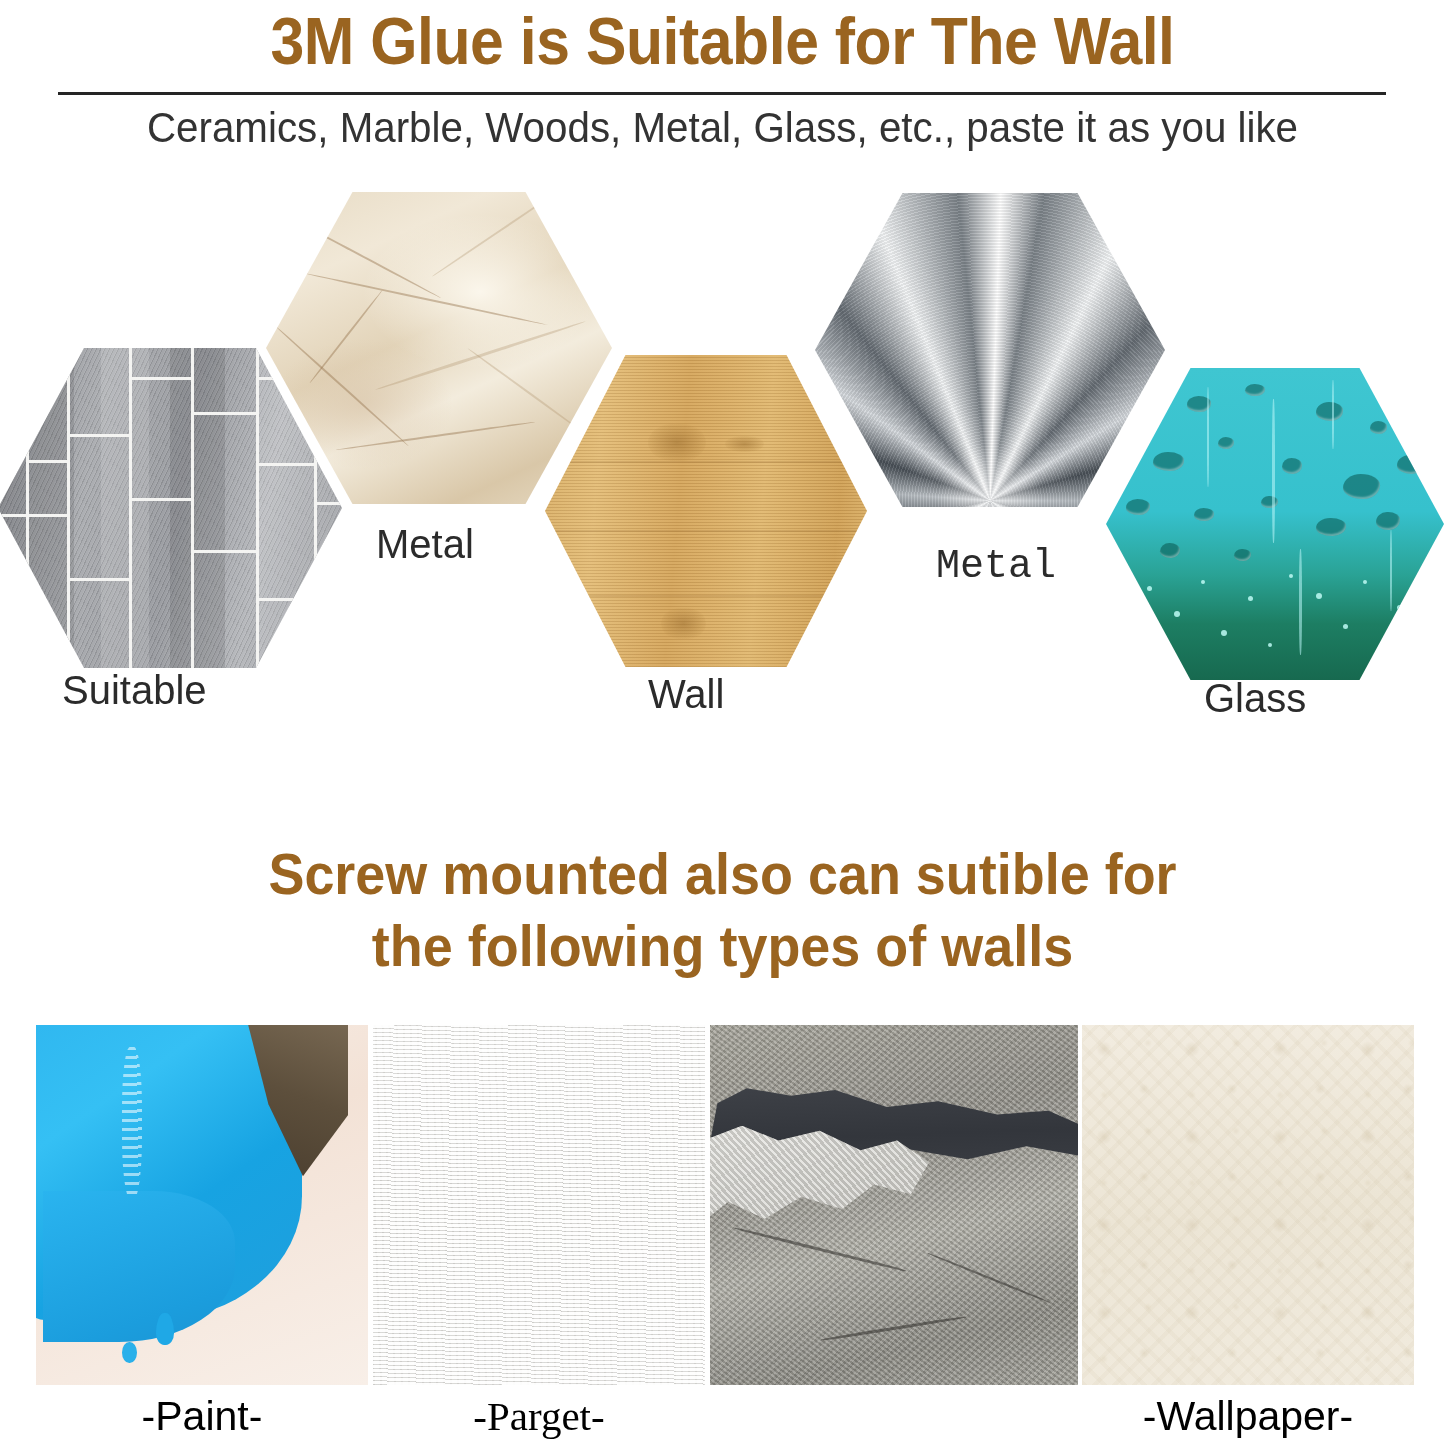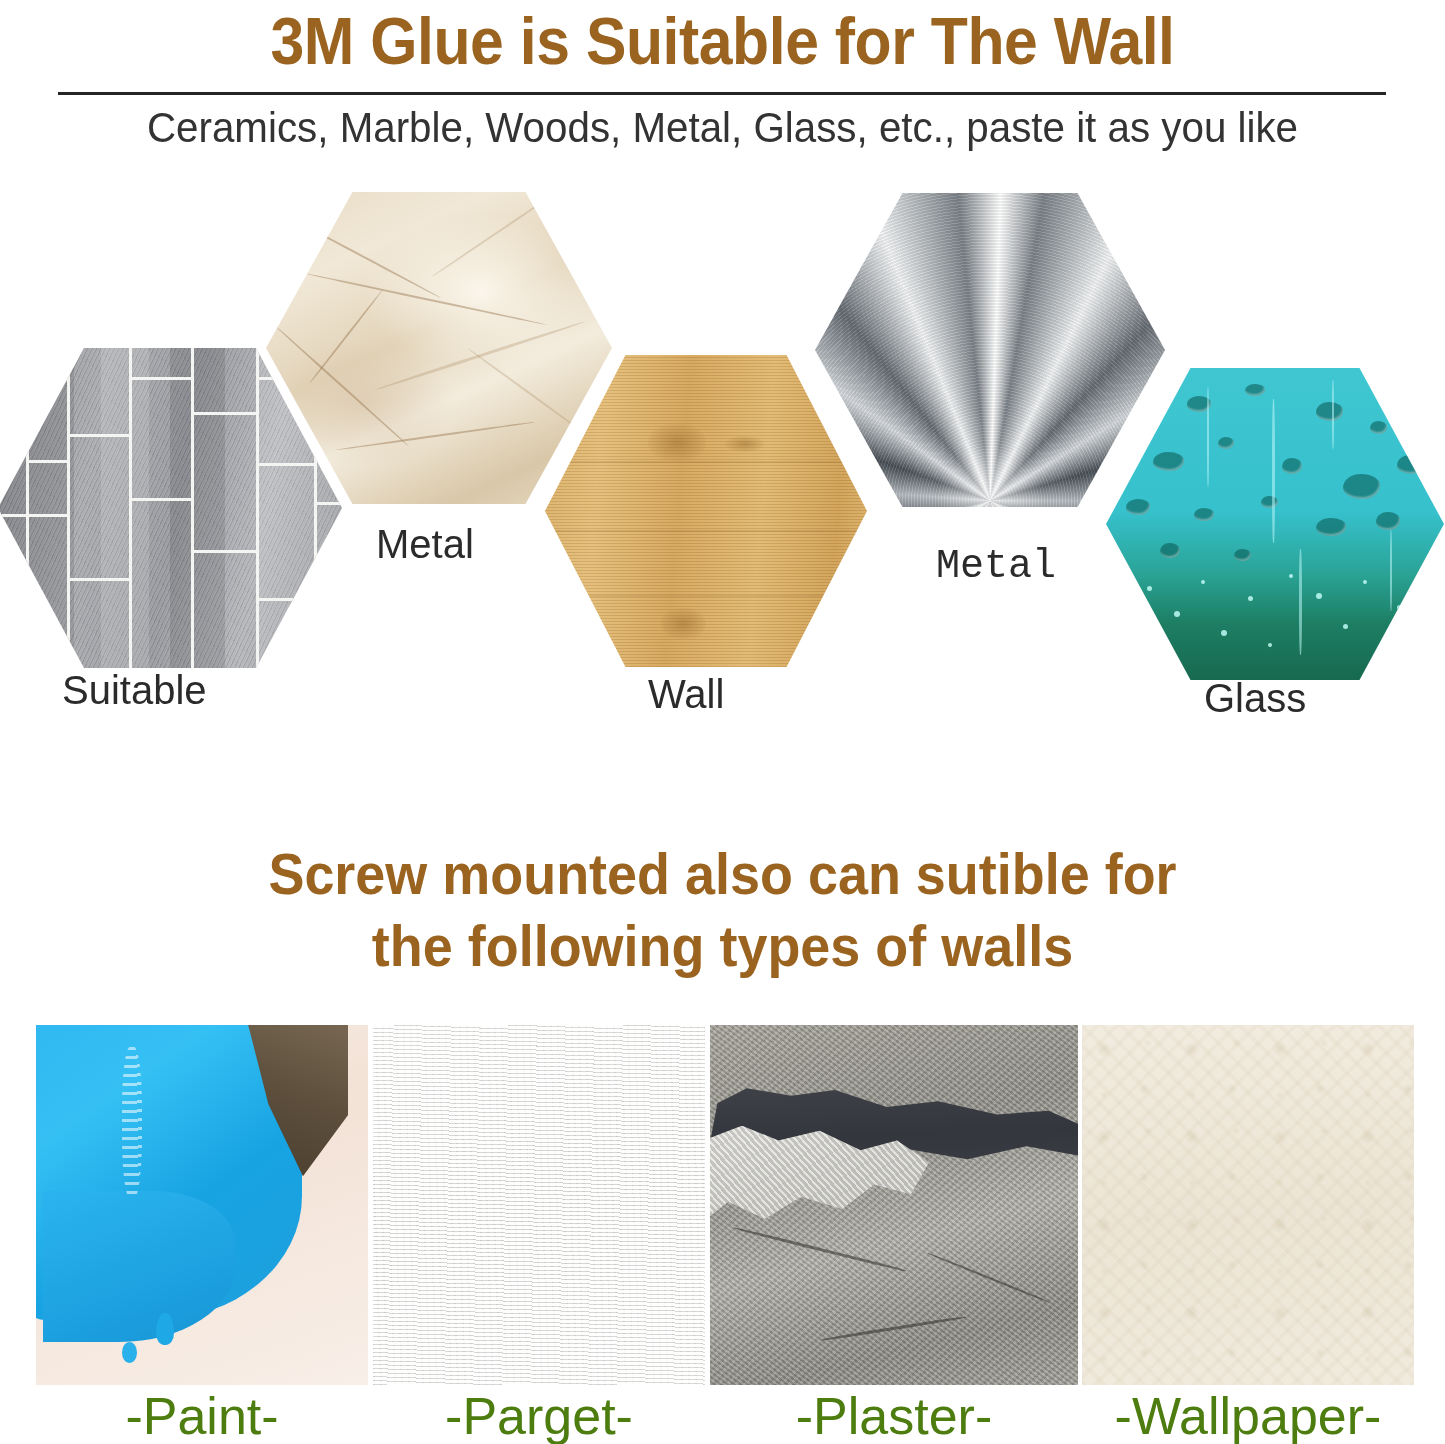--- a/index.html
+++ b/index.html
@@ -280,23 +280,23 @@
   .wall-overlay {
     position: absolute; inset: 0;
     background:
       repeating-linear-gradient(45deg, rgba(200,185,152,0.10) 0 4px, rgba(255,255,255,0) 4px 14px),
       repeating-linear-gradient(-45deg, rgba(200,185,152,0.10) 0 4px, rgba(255,255,255,0) 4px 14px);
   }
 
   .caption {
     position: absolute;
     top: 1393px;
-    font-size: 52px;
+    font-size: 41px;
     line-height: 46px;
-    color: #4d7c0f;
+    color: #000000;
     text-align: center;
     white-space: nowrap;
   }
 </style>
 </head>
 <body>
 
 <div id="page">
 
   <div class="title">3M Glue is Suitable for The Wall</div>
@@ -446,17 +446,16 @@
     </div>
 
     <div class="panel" style="left:1082px; width:332px;">
       <div class="wall-bg"></div>
       <div class="wall-overlay"></div>
     </div>
 
   </div>
 
   <div class="caption" style="left:36px; width:332px;">-Paint-</div>
-  <div class="caption" style="left:373px; width:332px;">-Parget-</div>
-  <div class="caption" style="left:710px; width:368px;">-Plaster-</div>
+  <div class="caption" style="left:373px; width:332px;font-family:Liberation Serif, serif;">-Parget-</div>
   <div class="caption" style="left:1082px; width:332px;">-Wallpaper-</div>
 
 </div>
 
 </body></html>

